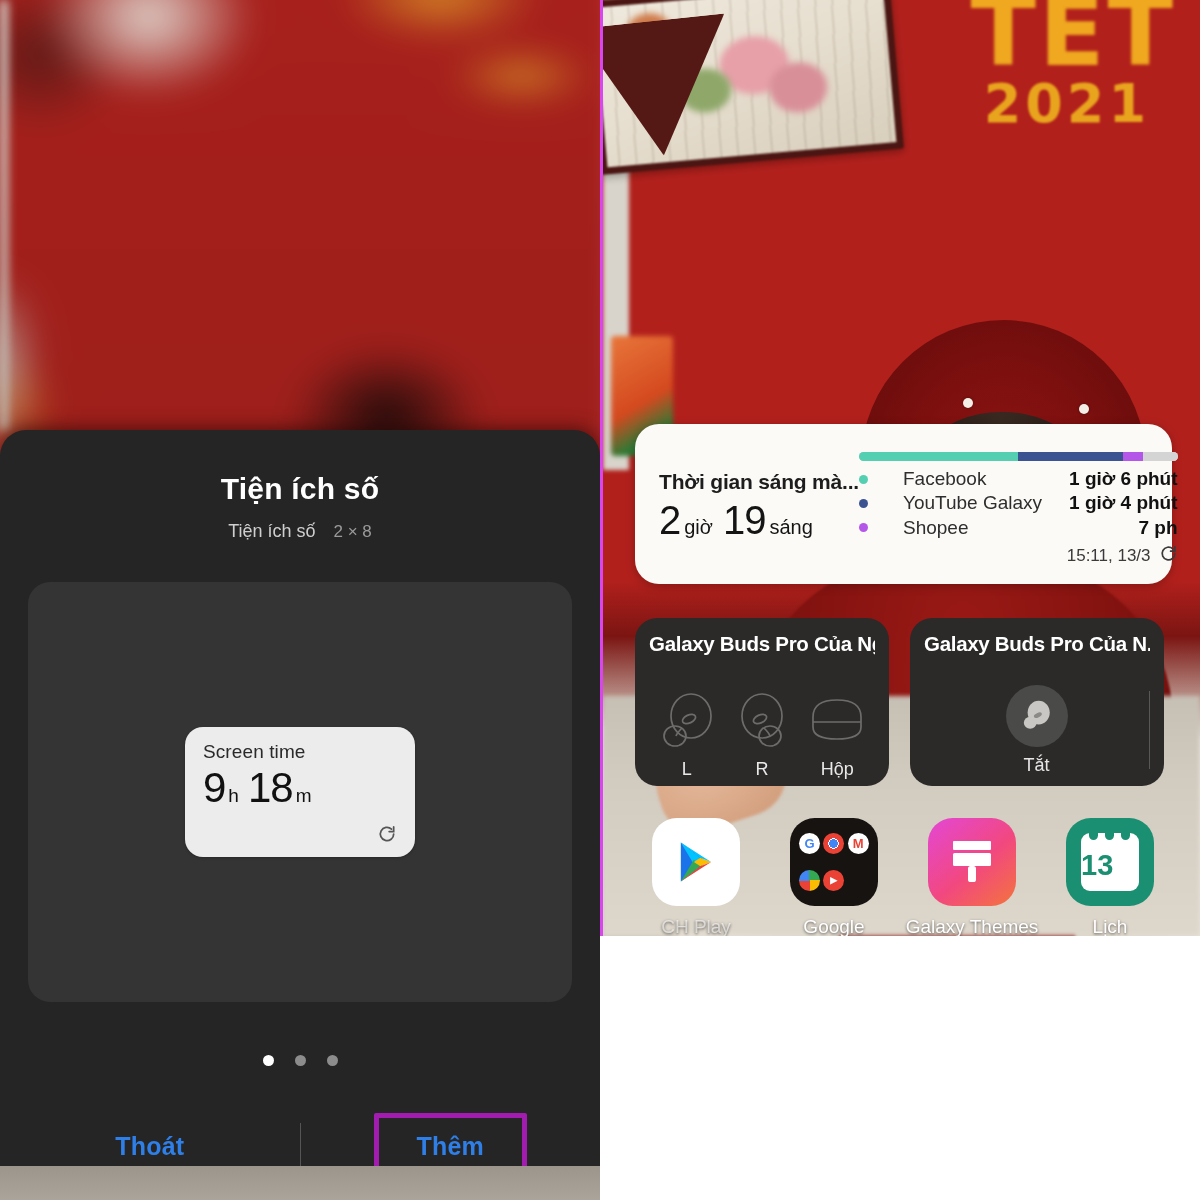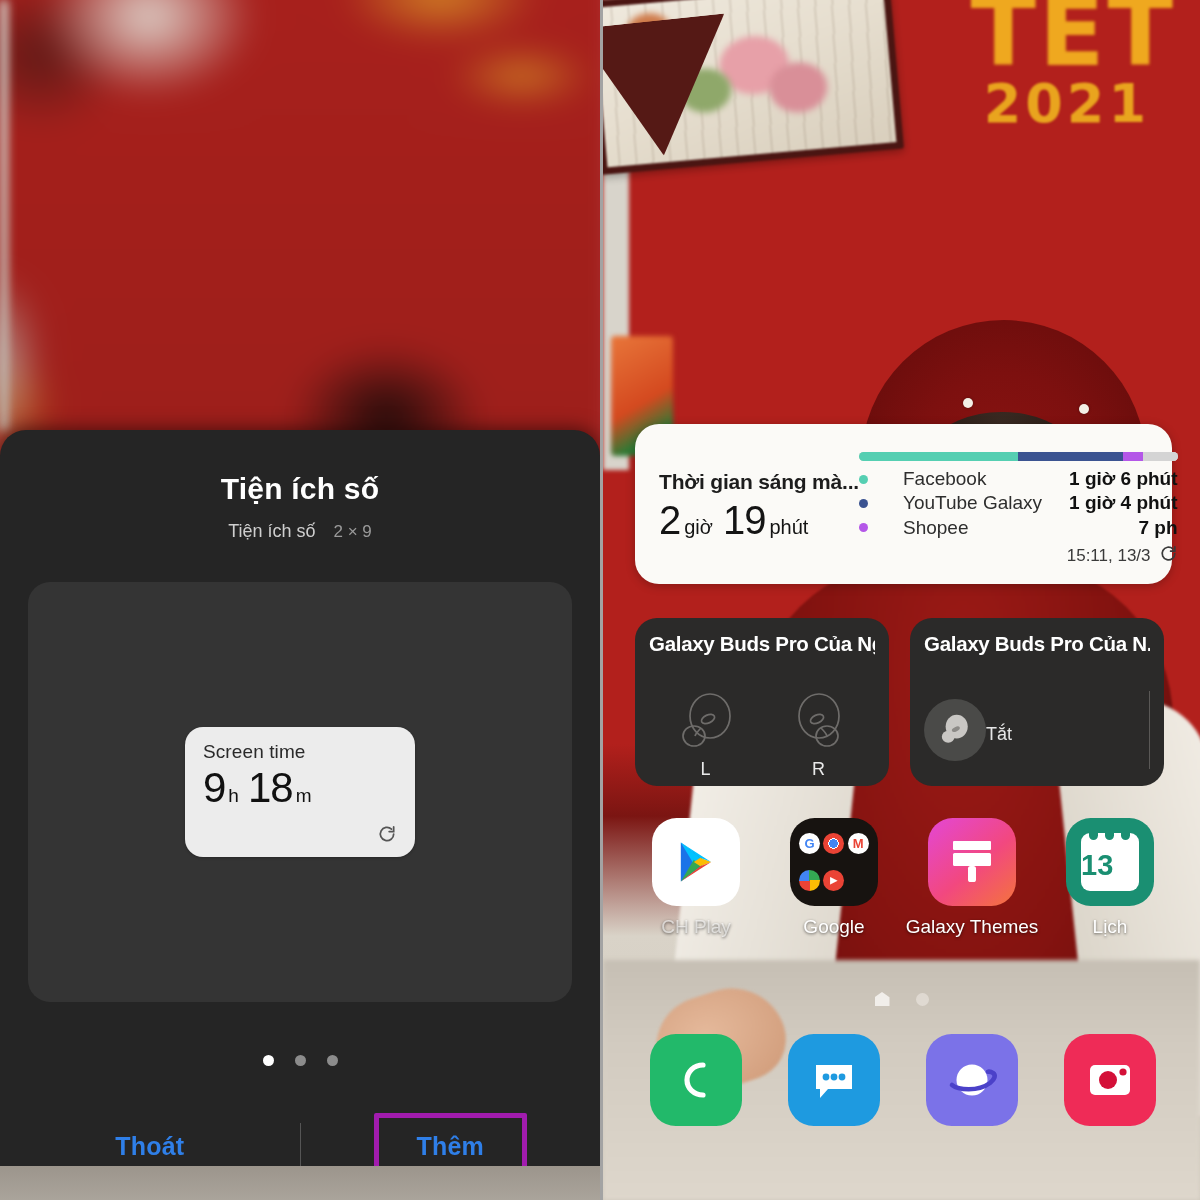--- a/index.html
+++ b/index.html
@@ -66,21 +66,21 @@
   .act-divider{width:1px;height:46px;background:#555;}
   .act-wrap{flex:1;display:flex;align-items:center;justify-content:center;}
   .hl-box{
     border:5px solid #a21caf;padding:14px 38px;border-radius:2px;
     display:inline-block;
   }
   .hl-box .act{font-size:25px;}
   .under-strip{position:absolute;left:0;right:0;bottom:0;height:34px;background:linear-gradient(180deg,#9c958c,#aaa49b);}
 
   
-  .phone-right{position:relative;width:600px;height:1200px;overflow:hidden;background:#0c4a6e;border-left:3px solid #a3a3a3;box-sizing:border-box;}
+  .phone-right{position:relative;width:600px;height:936px;overflow:hidden;background:#0c4a6e;border-left:3px solid #d946ef;box-sizing:border-box;}
   .bgR{
     position:absolute;inset:0;
     background:
       linear-gradient(180deg,#b2201c 0%,#b2201c 58%,#b2201c 62%,#7b1512 68%,#d9d3c8 78%,#cfc8bc 100%);
   }
   .wall-left-strip{position:absolute;left:0;top:0;width:26px;height:470px;background:#d8d4cb;filter:blur(2px);}
   .fan{
     position:absolute;left:-10px;top:-12px;width:290px;height:160px;
     background:linear-gradient(160deg,#efe9dd 0%,#e7dfd0 45%,#d9cfbd 100%);
     border:7px solid #4a1512;border-radius:2px;transform:rotate(-5deg);
@@ -167,21 +167,21 @@
     border-radius:22px;padding:14px 14px 0 14px;box-sizing:border-box;
   }
   .buds.a{left:32px;}
   .buds.b{left:307px;}
   .buds-title{color:#fff;font-size:20.5px;font-weight:700;white-space:nowrap;overflow:hidden;letter-spacing:-.3px;}
   .buds-body{display:flex;justify-content:space-around;align-items:flex-end;margin-top:14px;height:110px;}
   .bud-item{display:flex;flex-direction:column;align-items:center;width:76px;}
   .bud-item .lbl{color:#e9e9e9;font-size:18px;margin-top:6px;}
   .bud-svg{width:64px;height:62px;color:#6e6c6a;}
   .buds-body2{display:flex;align-items:center;margin-top:16px;height:116px;}
-  .ctl{flex:1;display:flex;flex-direction:row;align-items:center;}
+  .ctl{flex:1;display:flex;flex-direction:column;align-items:center;}
   .ctl-circle{
     width:62px;height:62px;border-radius:50%;background:#4a4a48;
     display:flex;align-items:center;justify-content:center;color:#c9c7c4;
   }
   .ctl .lbl{color:#e6e6e6;font-size:18px;margin-top:8px;white-space:nowrap;}
   .ctl-sep{width:1px;height:78px;background:#5a5856;}
 
   
   .apps{position:absolute;left:24px;top:818px;width:552px;display:flex;}
   .app{flex:1;display:flex;flex-direction:column;align-items:center;}
@@ -207,21 +207,21 @@
 
   <div class="phone-left">
     <div class="bg-blur bgL"></div>
     <div class="bg-strip-left"></div>
 
     <div class="sheet">
       <div class="sheet-inner">
         <div class="sheet-title">Tiện ích số</div>
         <div class="sheet-sub">
           <span>Tiện ích số</span>
-          <span class="dim">2 × 9</span>
+          <span class="dim">2 × 8</span>
         </div>
 
         <div class="preview-pane">
           <div class="wt-card">
             <div class="wt-label">Screen time</div>
             <div class="wt-time">
               <span class="wt-num">9</span>
               <span class="wt-unit">h</span>
               <span class="wt-num">18</span>
               <span class="wt-unit">m</span>
@@ -290,21 +290,21 @@
     <div class="floor"></div>
     <div class="foot"></div>
 
     <div class="st-widget">
       <div class="st-left">
         <div class="st-title">Thời gian sáng mà...</div>
         <div class="st-total">
           <span class="n">2</span>
           <span class="u">giờ</span>
           <span class="n">19</span>
-          <span class="u">phút</span>
+          <span class="u">sáng</span>
         </div>
       </div>
       <div class="st-right">
         <div class="st-bar" id="st-bar">
             <span style="width: 50%; background: rgb(85, 207, 178);"></span>
             <span style="width: 33%; background: rgb(59, 83, 145);"></span>
             <span style="width: 6%; background: rgb(180, 87, 232);"></span>
             <span style="width: 11%; background: rgb(212, 212, 212);"></span>
           </div>
         <div id="st-rows">
@@ -349,20 +349,27 @@
           <div class="lbl">L</div>
         </div>
         <div class="bud-item">
           <svg class="bud-svg" viewBox="0 0 64 62" fill="none" stroke="currentColor" stroke-width="1.7">
             <ellipse cx="32" cy="25" rx="20" ry="22"></ellipse>
             <ellipse cx="40" cy="45" rx="11" ry="10"></ellipse>
             <path d="M34 37c3 3 5 5 6 8"></path>
             <ellipse cx="30" cy="28" rx="7" ry="4" transform="rotate(-25 30 28)"></ellipse>
           </svg>
           <div class="lbl">R</div>
+        </div>
+        <div class="bud-item">
+          <svg class="bud-svg" viewBox="0 0 64 62" fill="none" stroke="currentColor" stroke-width="1.7">
+            <path d="M8 26c0-11 7-17 24-17s24 6 24 17v10c0 8-7 12-24 12S8 44 8 36z"></path>
+            <path d="M8 31h48"></path>
+          </svg>
+          <div class="lbl">Hộp</div>
         </div>
       </div>
     </div>
 
     <div class="buds b">
       <div class="buds-title">Galaxy Buds Pro Của N...</div>
       <div class="buds-body2">
         <div class="ctl">
           <div class="ctl-circle">
             <svg width="34" height="34" viewBox="0 0 40 40" fill="currentColor">

